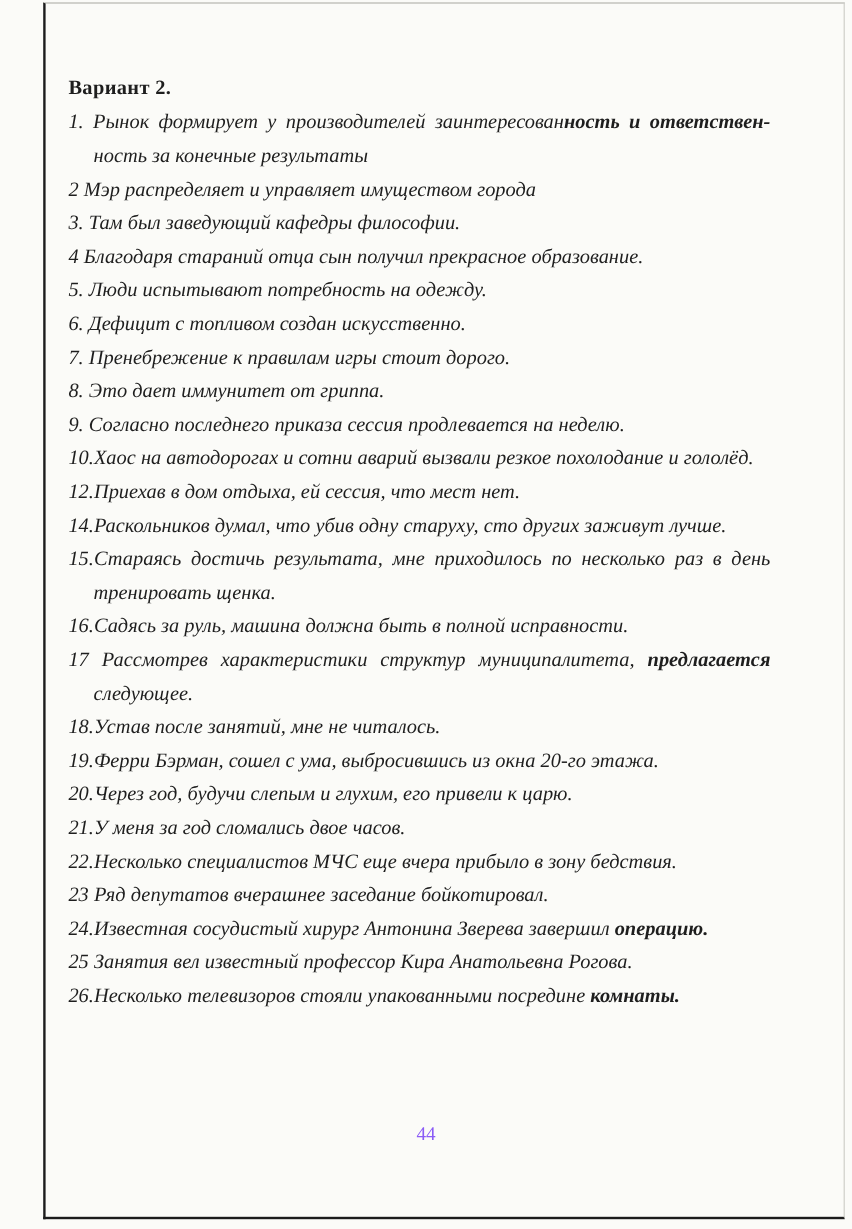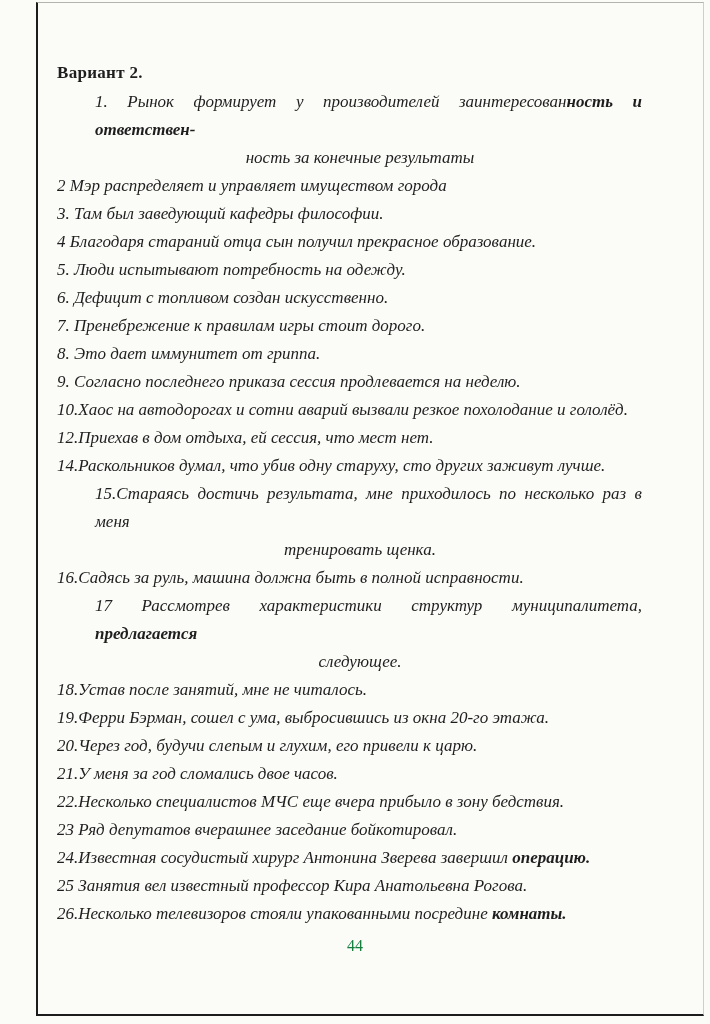--- a/index.html
+++ b/index.html
@@ -42,39 +42,38 @@
     font-size: 17px;
     line-height: 26px;
     margin-bottom: 2px;
     letter-spacing: 0.3px;
   }
   .item { margin: 0; }
   .line {
     line-height: 28px;
     min-height: 28px;
   }
-  .line.cont { padding-left: 21px; text-align: center; }
+  .line.cont { padding-left: 21px; }
   .line.just {
     text-align: justify;
     text-align-last: justify;
     text-justify: inter-word;
-    margin-left: 38px;
   }
   .b { font-weight: bold; }
   .num { }
   .page-num {
     position: absolute;
     left: 0;
     top: 936px;
     width: 710px;
     text-align: center;
     font-style: normal;
     font-size: 16px;
     line-height: 20px;
-    color: #15803d;
+    color: #8b5cf6;
   }
 </style>
 </head>
 <body>
 
 <div class="scan-frame"></div>
 
 <div class="content">
   <div class="heading">Вариант 2.</div>
   <div class="item-list">
@@ -109,21 +108,21 @@
       <div class="item">
         <div class="line"><span class="num">10.</span><span>Хаос на автодорогах и сотни аварий вызвали резкое похолодание и гололёд.</span></div>
       </div>
       <div class="item">
         <div class="line"><span class="num">12.</span><span>Приехав в дом отдыха, ей сессия, что мест нет.</span></div>
       </div>
       <div class="item">
         <div class="line"><span class="num">14.</span><span>Раскольников думал, что убив одну старуху, сто других заживут лучше.</span></div>
       </div>
       <div class="item">
-        <div class="line just"><span class="num">15.</span><span>Стараясь достичь результата, мне приходилось по несколько раз в меня</span></div>
+        <div class="line just"><span class="num">15.</span><span>Стараясь достичь результата, мне приходилось по несколько раз в день</span></div>
         <div class="line cont"><span>тренировать щенка.</span></div>
       </div>
       <div class="item">
         <div class="line"><span class="num">16.</span><span>Садясь за руль, машина должна быть в полной исправности.</span></div>
       </div>
       <div class="item">
         <div class="line just"><span class="num">17</span><span> Рассмотрев характеристики структур муниципалитета, </span><span class="b">предлагается</span></div>
         <div class="line cont"><span>следующее.</span></div>
       </div>
       <div class="item">

